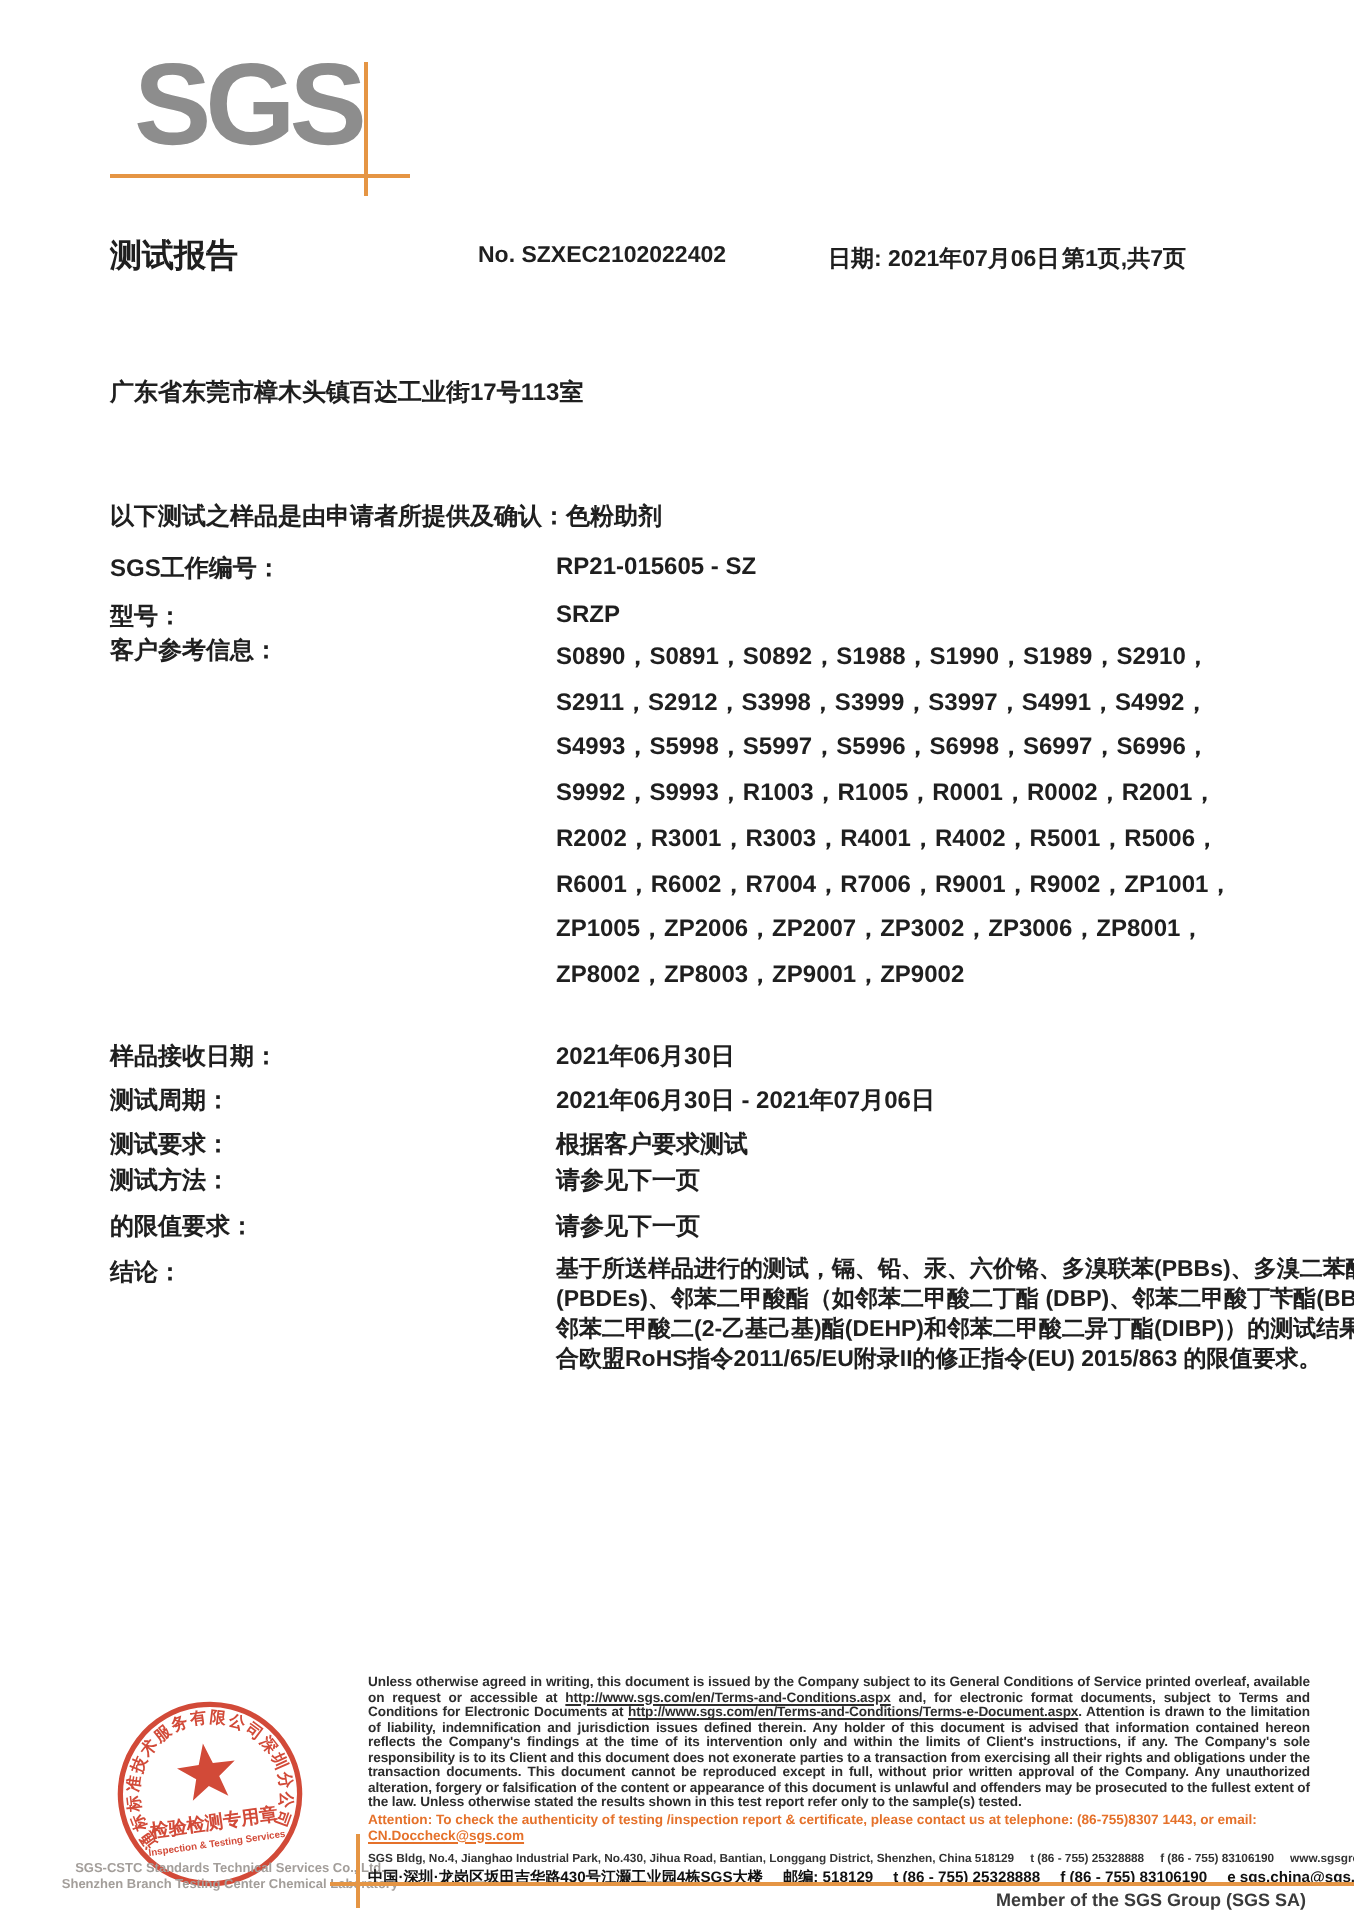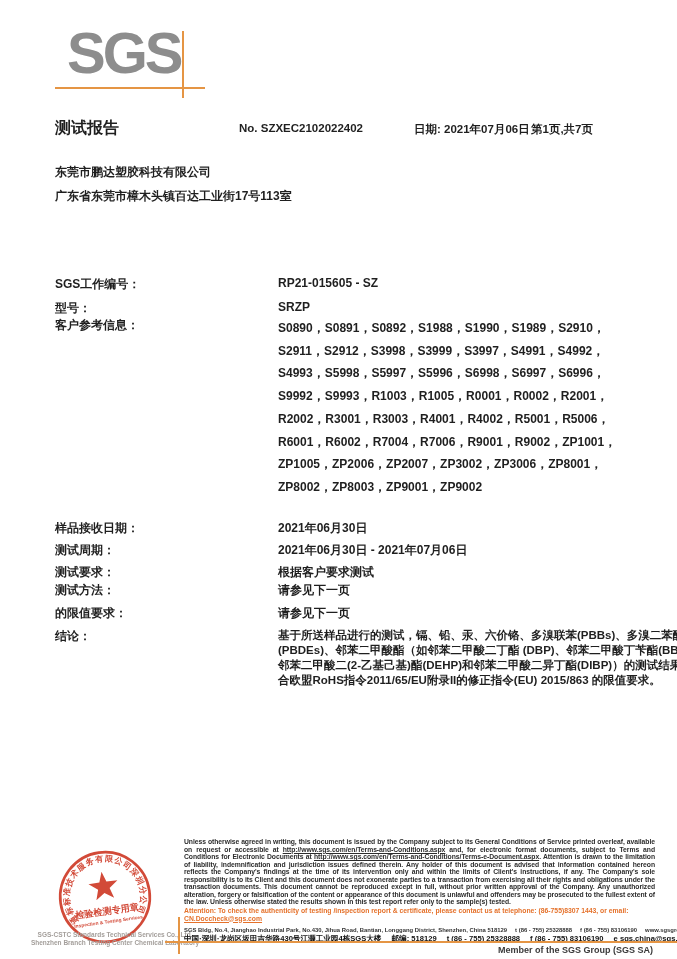--- a/index.html
+++ b/index.html
@@ -57,23 +57,23 @@
     <div class="logo-text">SGS</div>
     <div class="logo-hline"></div>
     <div class="logo-vline"></div>
   </div>
 
   <div class="doc-title">测试报告</div>
   <div class="report-no">No. SZXEC2102022402</div>
   <div class="report-date">日期: 2021年07月06日</div>
   <div class="report-page">第1页,共7页</div>
 
-  <div class="applicant-name">东莞市鹏达塑胶科技有限公司</div>
   <div class="applicant-addr">广东省东莞市樟木头镇百达工业街17号113室</div>
 
+  <div class="intro">以下测试之样品是由申请者所提供及确认：色粉助剂</div>
 
   <div class="frow" style="top:276px">
     <span class="flabel">SGS工作编号：</span>
     <span class="fvalue">RP21-015605 - SZ</span>
   </div>
 
   <div class="frow" style="top:300px">
     <span class="flabel">型号：</span>
     <span class="fvalue">SRZP</span>
   </div>

